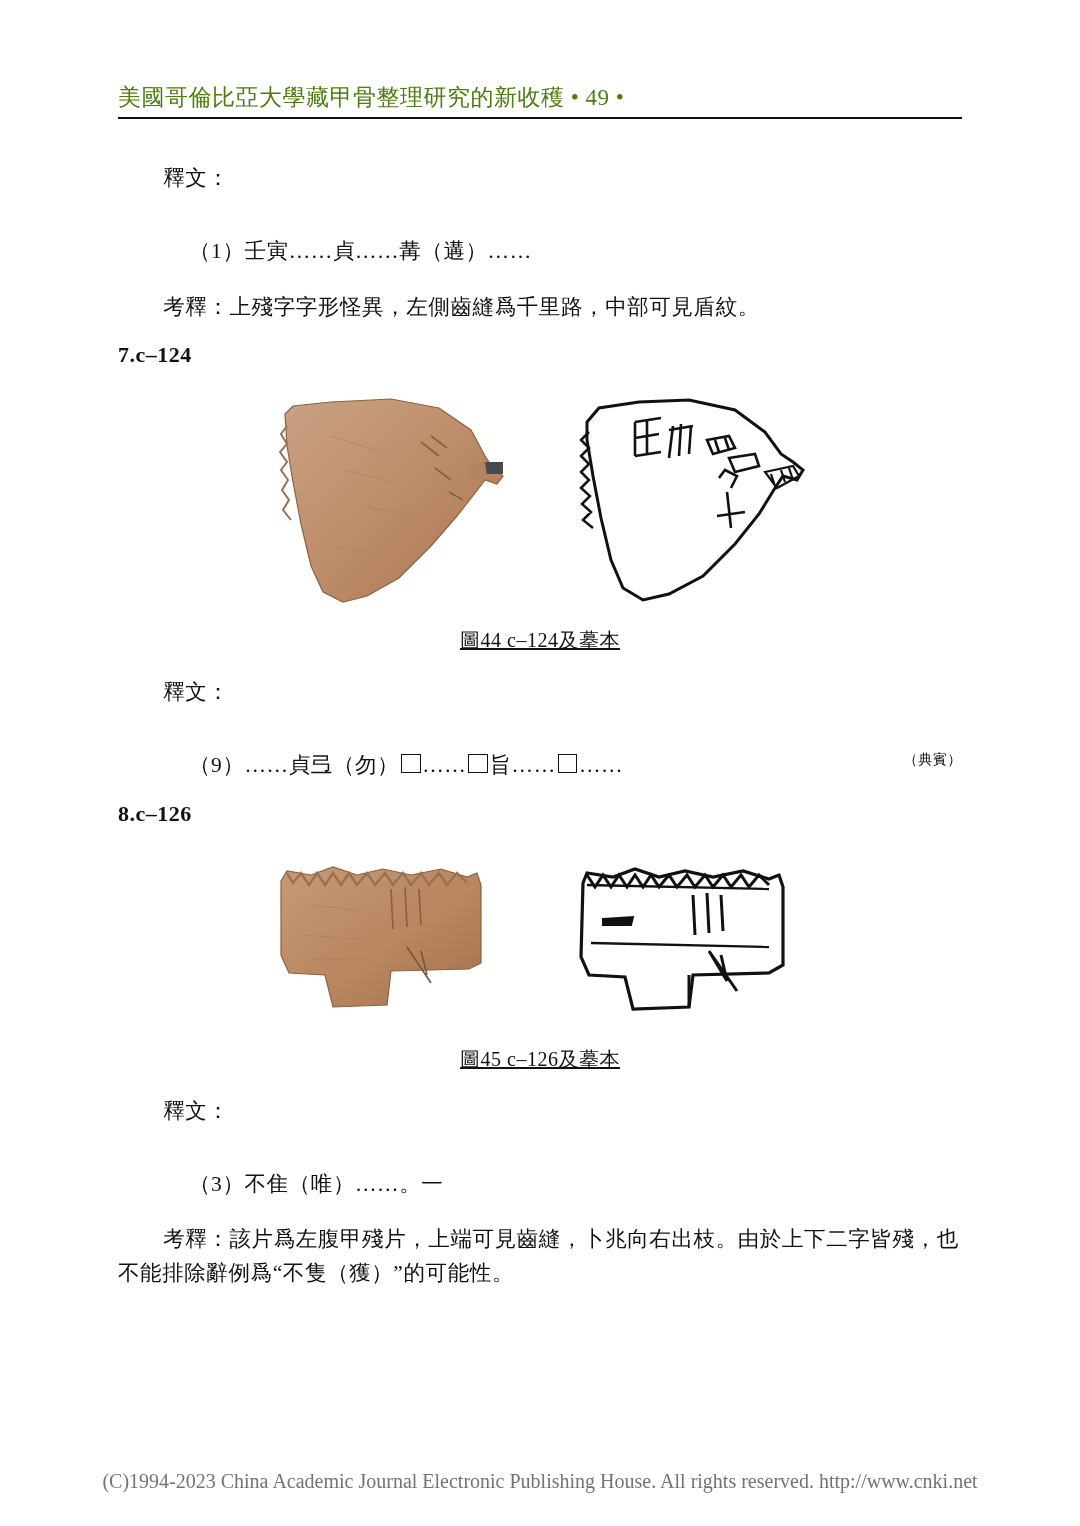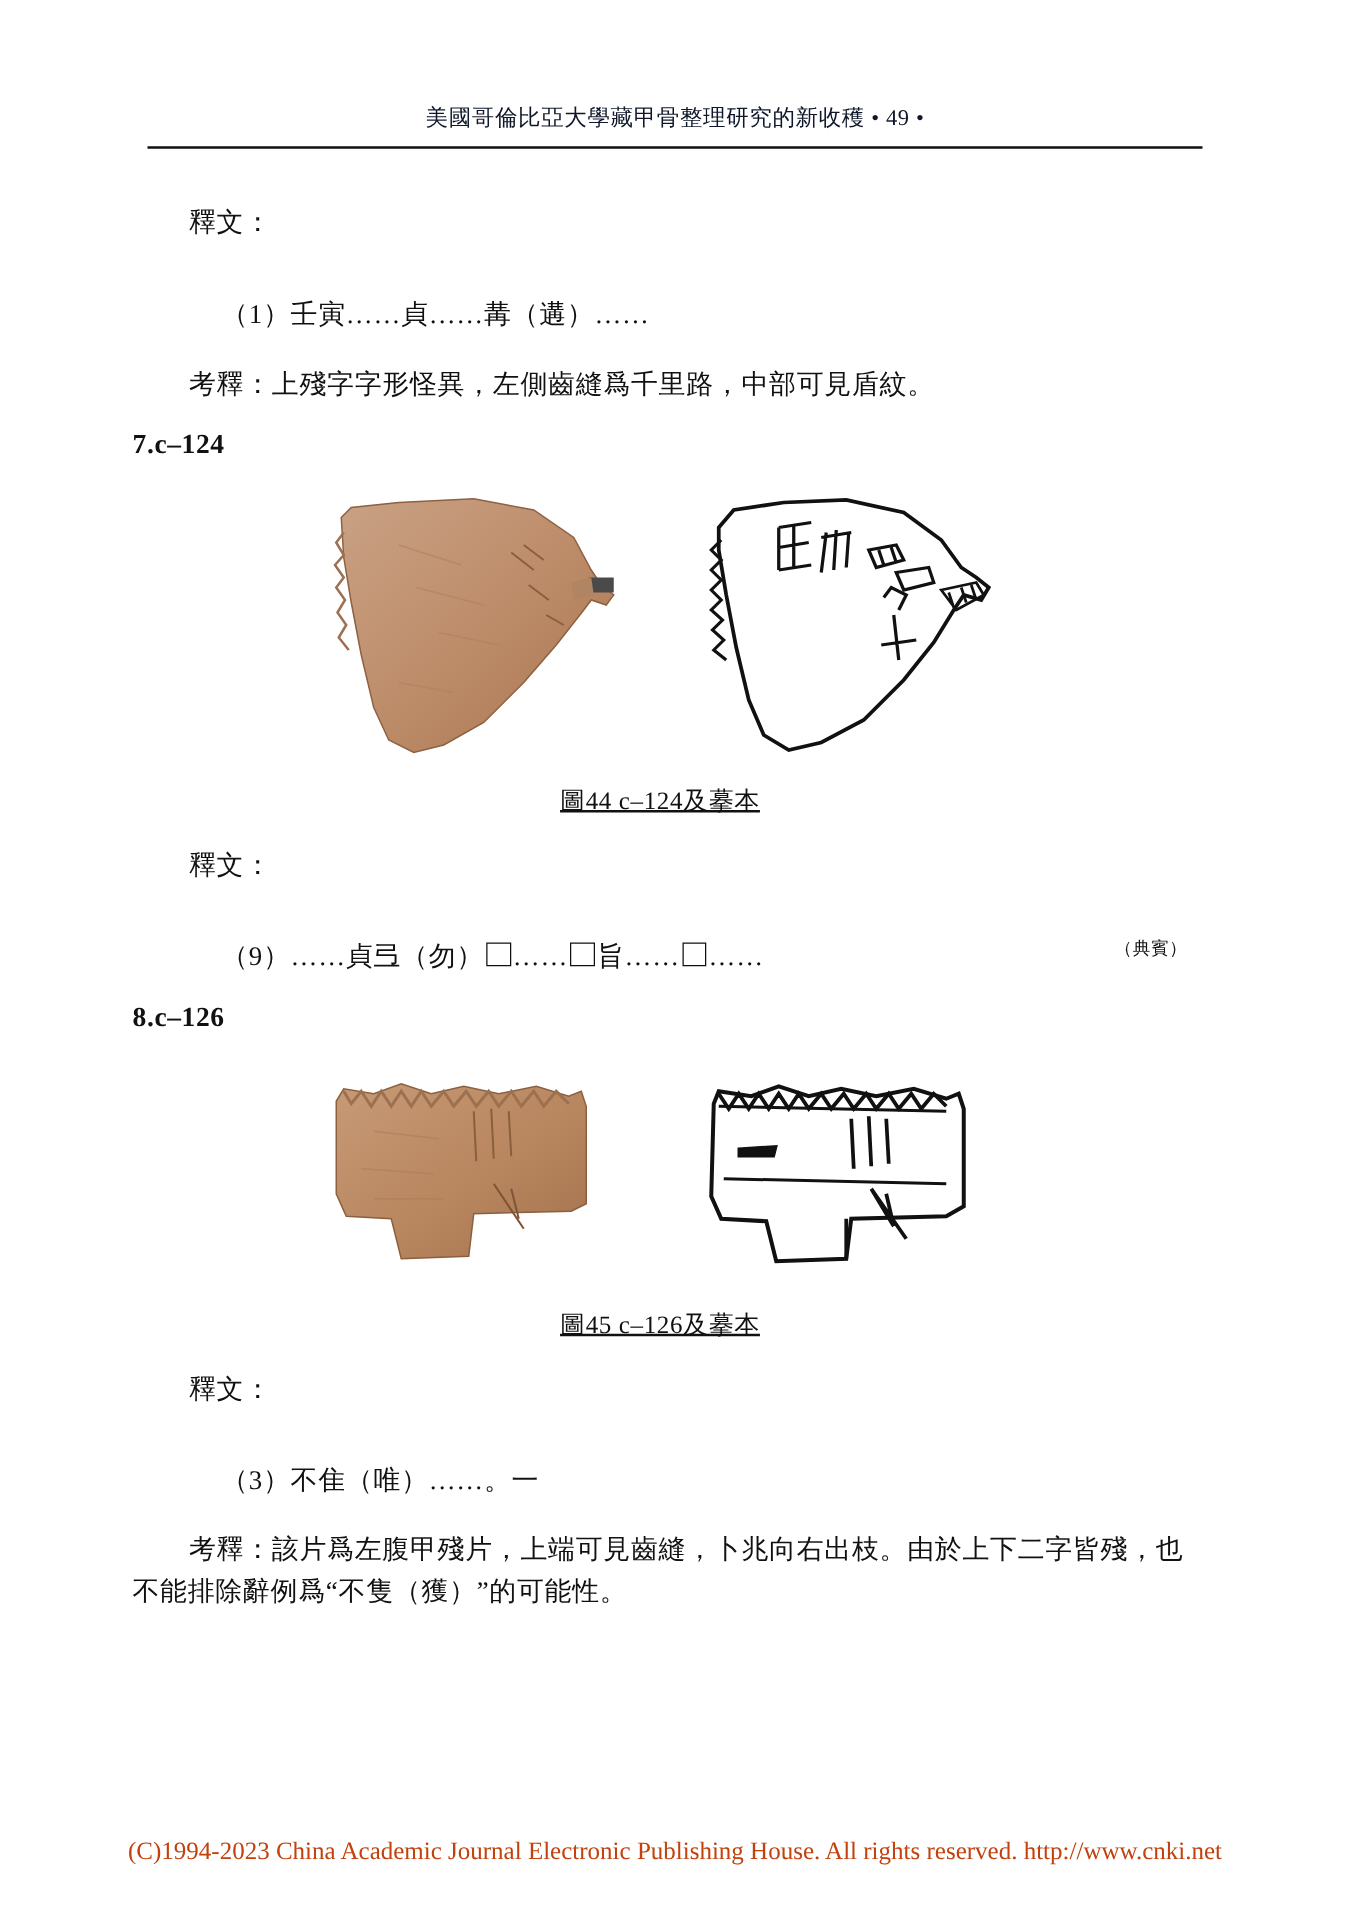--- a/index.html
+++ b/index.html
@@ -19,36 +19,36 @@
     position: absolute;
     left: 0; top: 0;
     width: 1080px;
     height: 1526px;
   }
   .header {
     position: absolute;
     left: 118px;
     top: 82px;
     width: 844px;
-    text-align: center;
-    font-size: 18px;
+    text-align: left;
+    font-size: 23px;
     letter-spacing: 0.5px;
-    color: #0f172a;
+    color: #4d7c0f;
   }
   .header-rule {
     position: absolute;
     left: 118px;
     top: 117px;
     width: 844px;
     height: 2px;
     background: #111;
   }
   .content {
     position: absolute;
-    left: 106px;
+    left: 118px;
     top: 140px;
     width: 844px;
   }
   p {
     margin: 0;
     font-size: 21.5px;
     line-height: 1.55;
     letter-spacing: 0.6px;
   }
   .indent1 {
@@ -95,21 +95,21 @@
     font-size: 14px;
     letter-spacing: 0.6px;
   }
   .footer {
     position: absolute;
     left: 0;
     top: 1470px;
     width: 1080px;
     text-align: center;
     font-size: 20px;
-    color: #c2410c;
+    color: #737373;
     font-family: "Liberation Serif", "DejaVu Serif", serif;
   }
   .photo {
     display: block;
   }
   .tracing {
     display: block;
   }
   .boxchar {
     display: inline-block;

